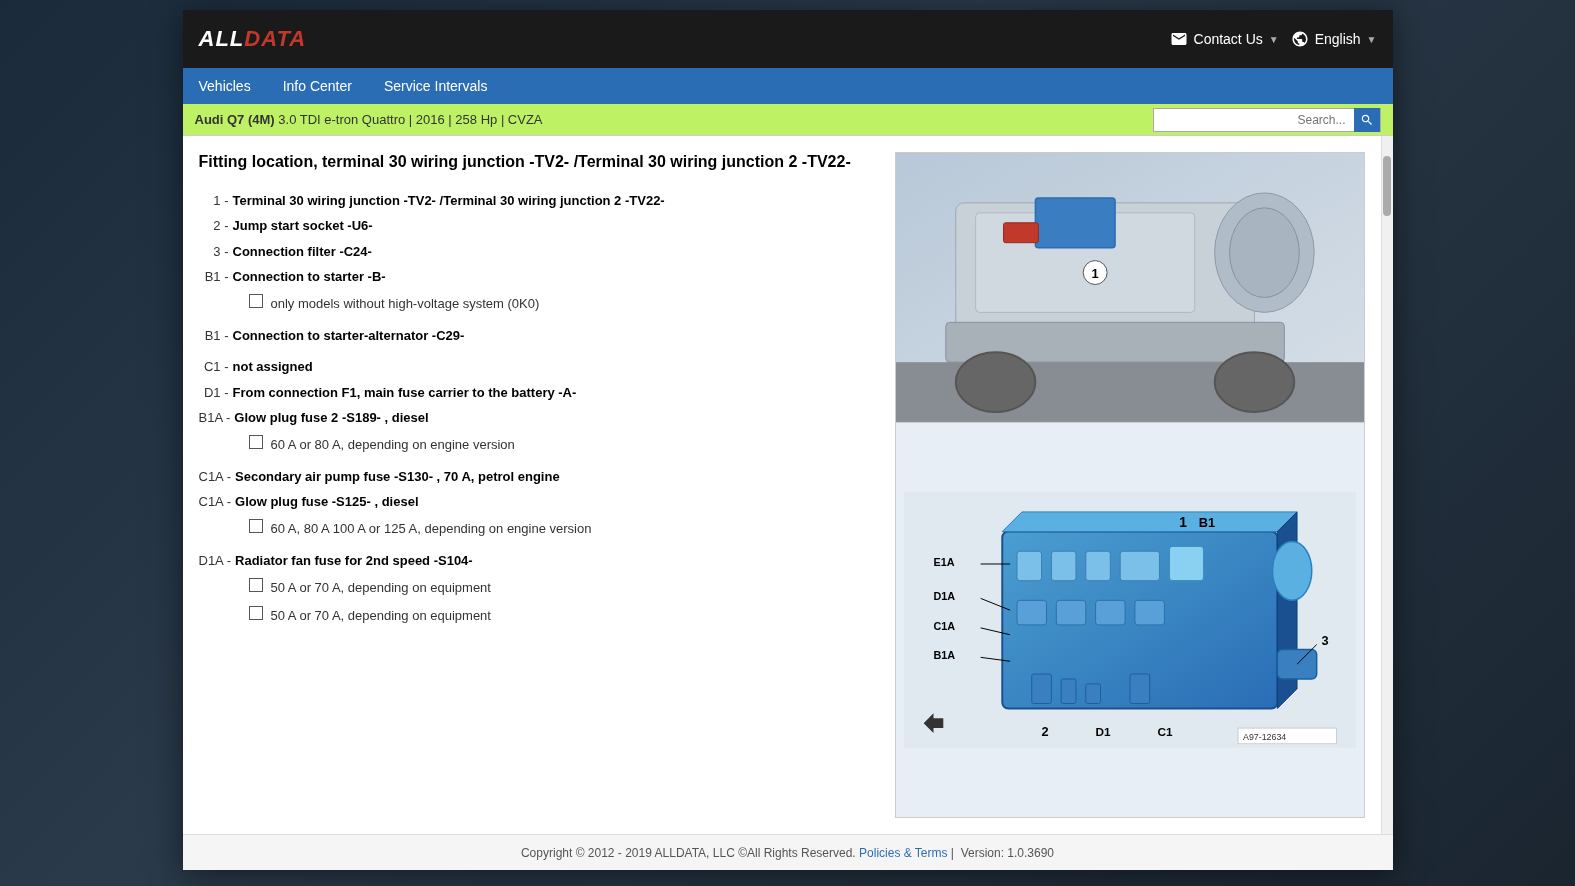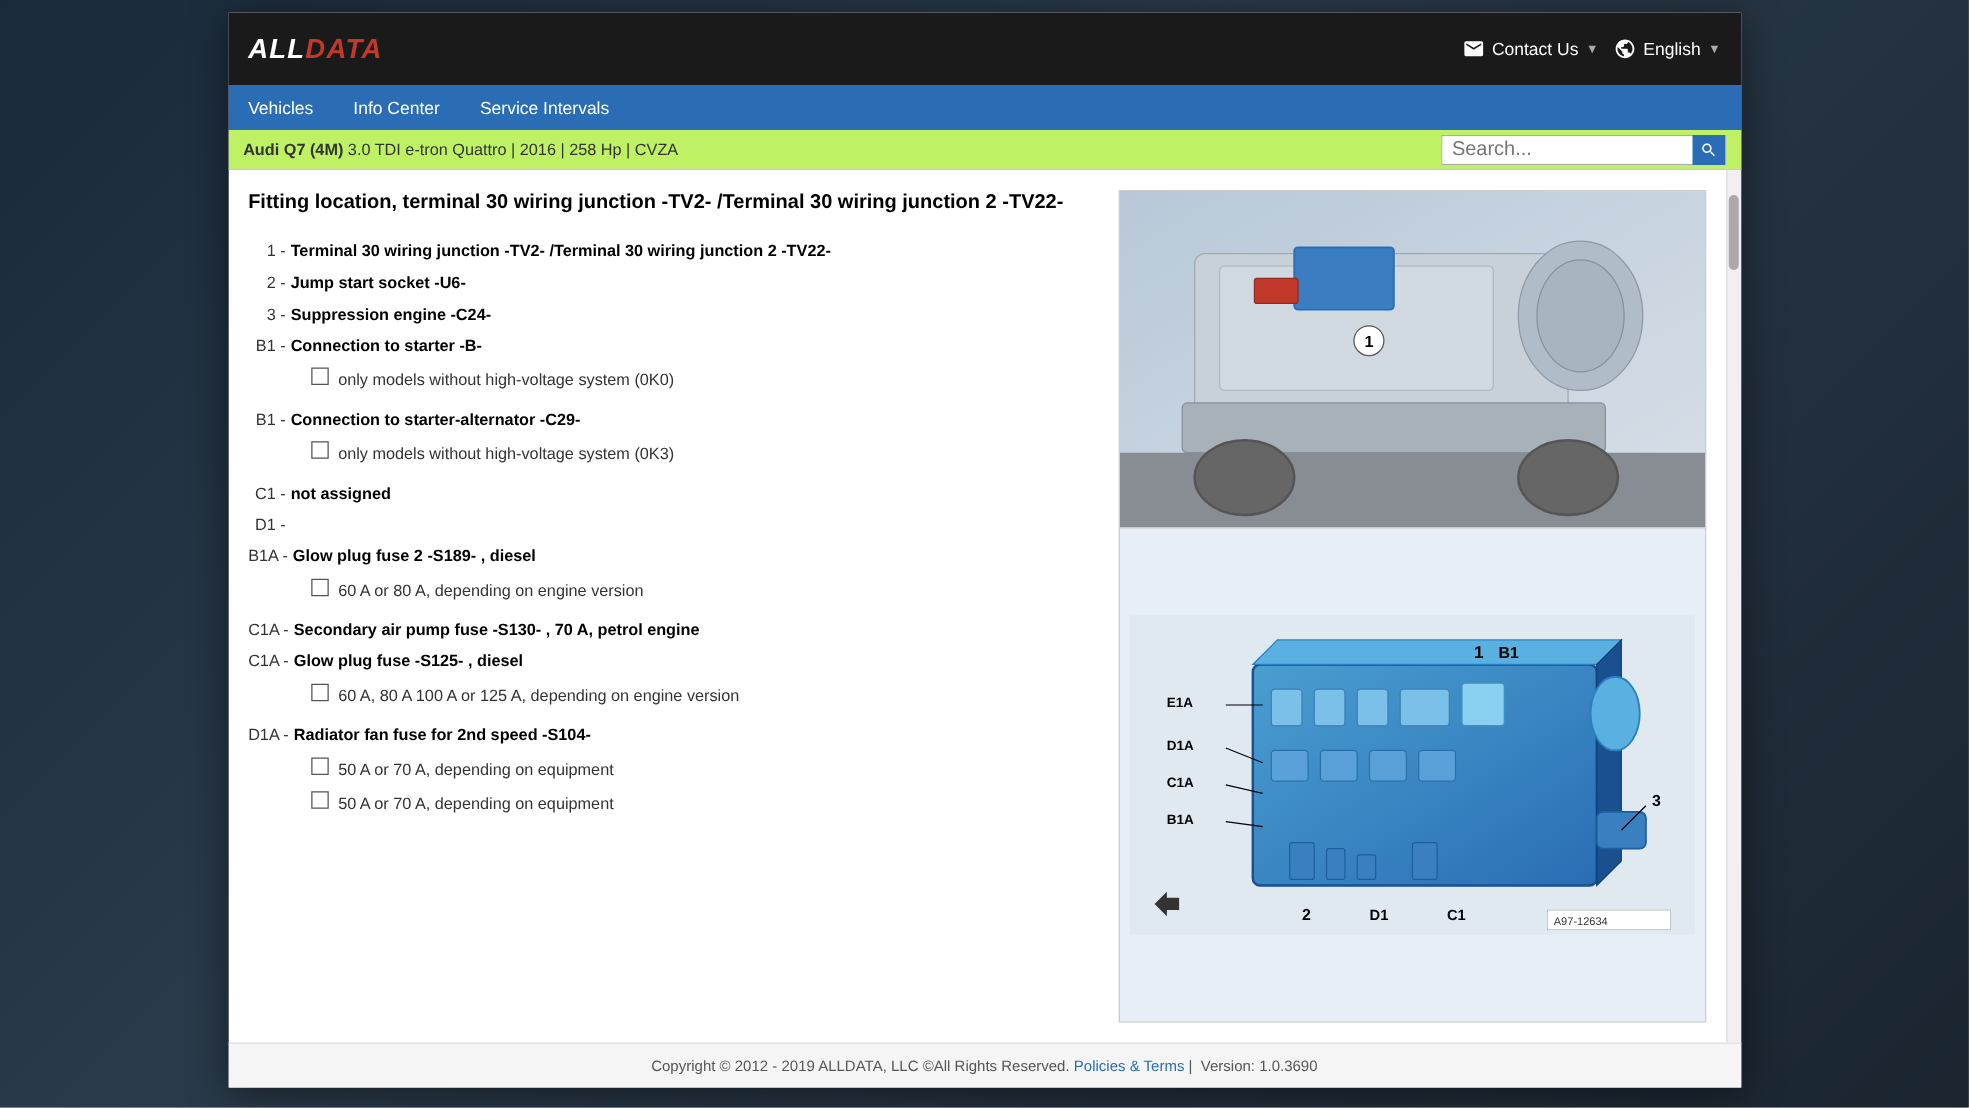--- a/index.html
+++ b/index.html
@@ -131,23 +131,24 @@
       align-items: center;
       border: 1px solid #aaa;
       background: #fff;
       height: 24px;
     }
 
     .search-box input {
       border: none;
       outline: none;
       padding: 0 8px;
-      font-size: 16px;
+      font-size: 12px;
       width: 200px;
       height: 100%;
+      text-align: right;
     }
 
     .search-btn {
       background: #2a6db5;
       border: none;
       width: 26px;
       height: 24px;
       display: flex;
       align-items: center;
       justify-content: center;
@@ -363,44 +364,41 @@
             <div class="list-item">
               <span class="num">1 -</span>
               <span class="desc">Terminal 30 wiring junction -TV2- /Terminal 30 wiring junction 2 -TV22-</span>
             </div>
             <div class="list-item">
               <span class="num">2 -</span>
               <span class="desc">Jump start socket -U6-</span>
             </div>
             <div class="list-item">
               <span class="num">3 -</span>
-              <span class="desc">Suppression engine -C24-</span>
+              <span class="desc">Connection filter -C24-</span>
             </div>
             <div class="list-item">
               <span class="num">B1 -</span>
               <span class="desc">Connection to starter -B-</span>
             </div>
             <div class="sub-item">
               <span class="checkbox-icon"></span>
               <span>only models without high-voltage system (0K0)</span>
             </div>
             <div class="list-item" style="margin-top:8px;">
               <span class="num">B1 -</span>
               <span class="desc">Connection to starter-alternator -C29-</span>
             </div>
-            <div class="sub-item">
-              <span class="checkbox-icon"></span>
-              <span>only models without high-voltage system (0K3)</span>
-            </div>
             <div class="list-item" style="margin-top:8px;">
               <span class="num">C1 -</span>
               <span class="desc">not assigned</span>
             </div>
             <div class="list-item">
               <span class="num">D1 -</span>
+              <span class="desc">From connection F1, main fuse carrier to the battery -A-</span>
             </div>
             <div class="list-item">
               <span class="num">B1A -</span>
               <span class="desc">Glow plug fuse 2 -S189- , diesel</span>
             </div>
             <div class="sub-item">
               <span class="checkbox-icon"></span>
               <span>60 A or 80 A, depending on engine version</span>
             </div>
             <div class="list-item" style="margin-top:8px;">

